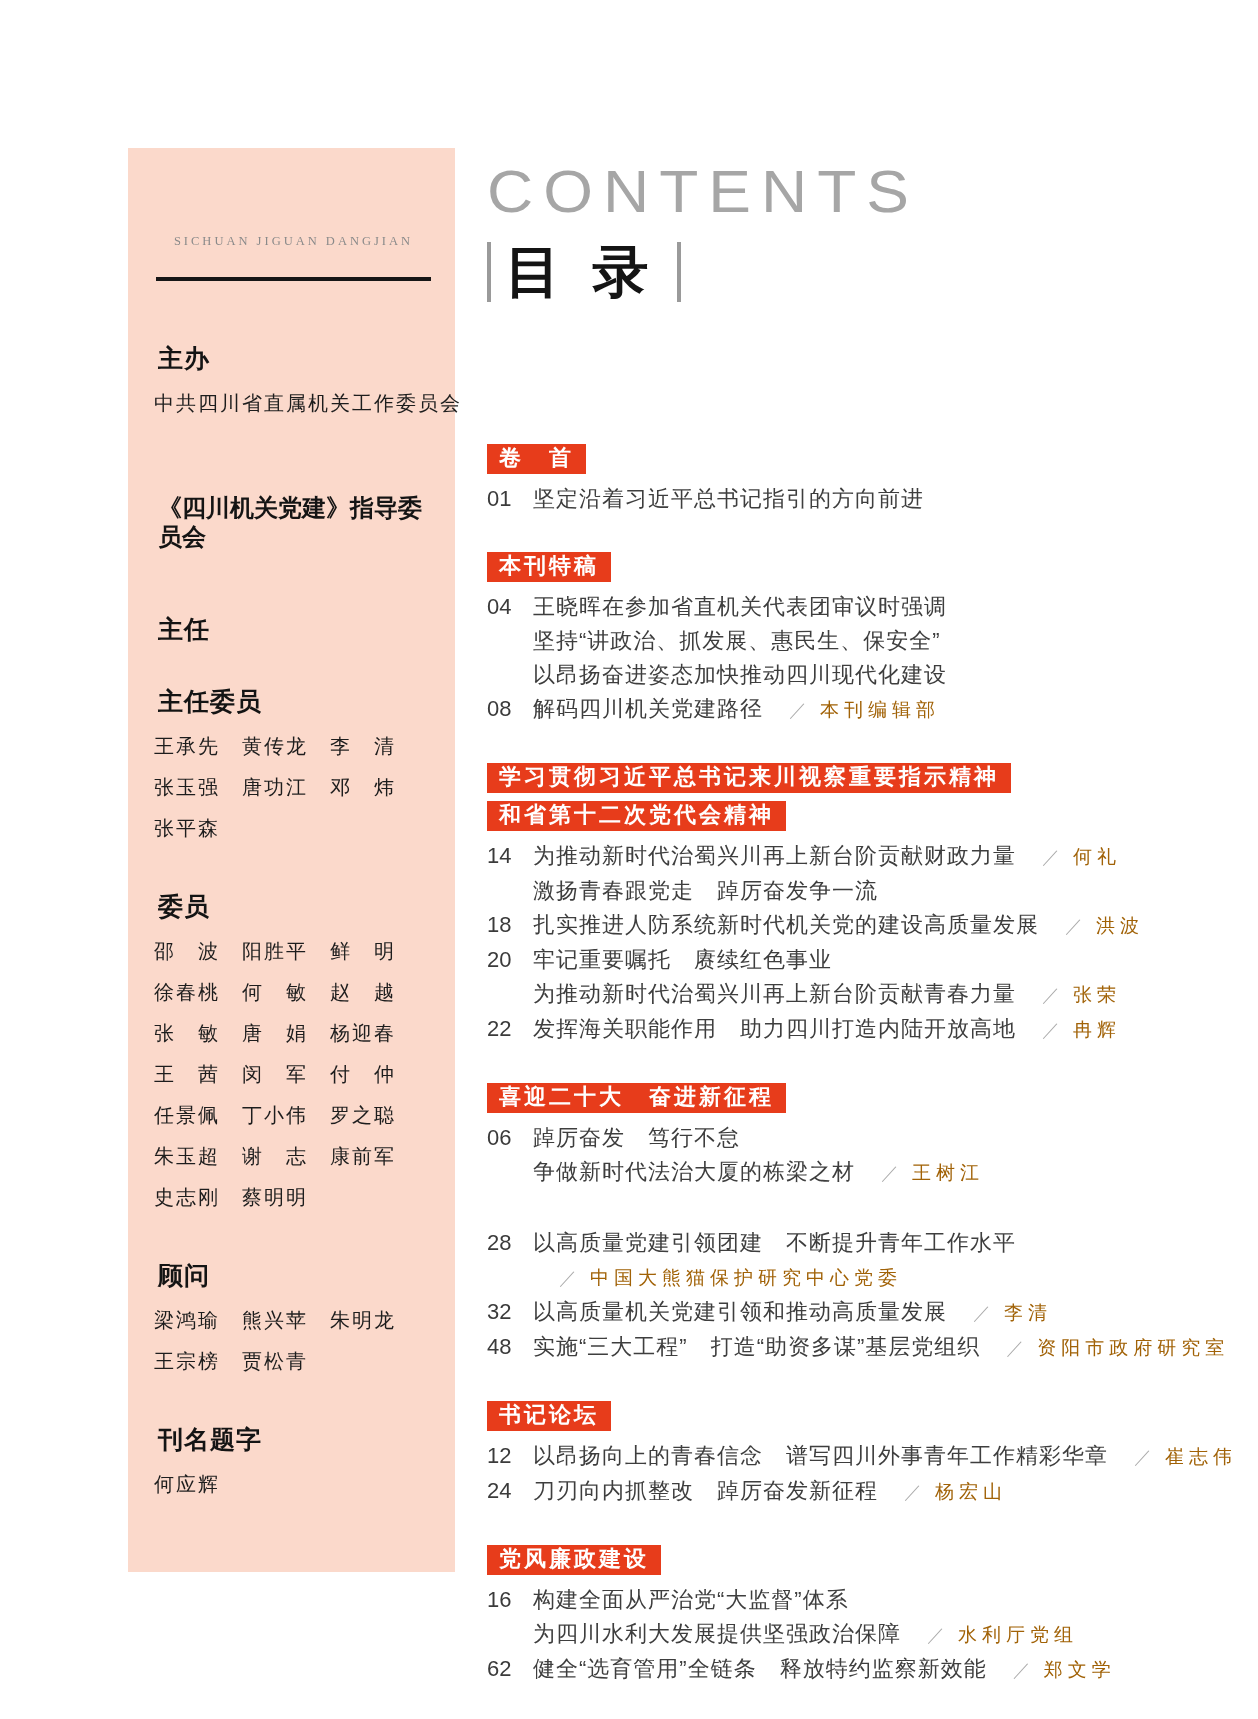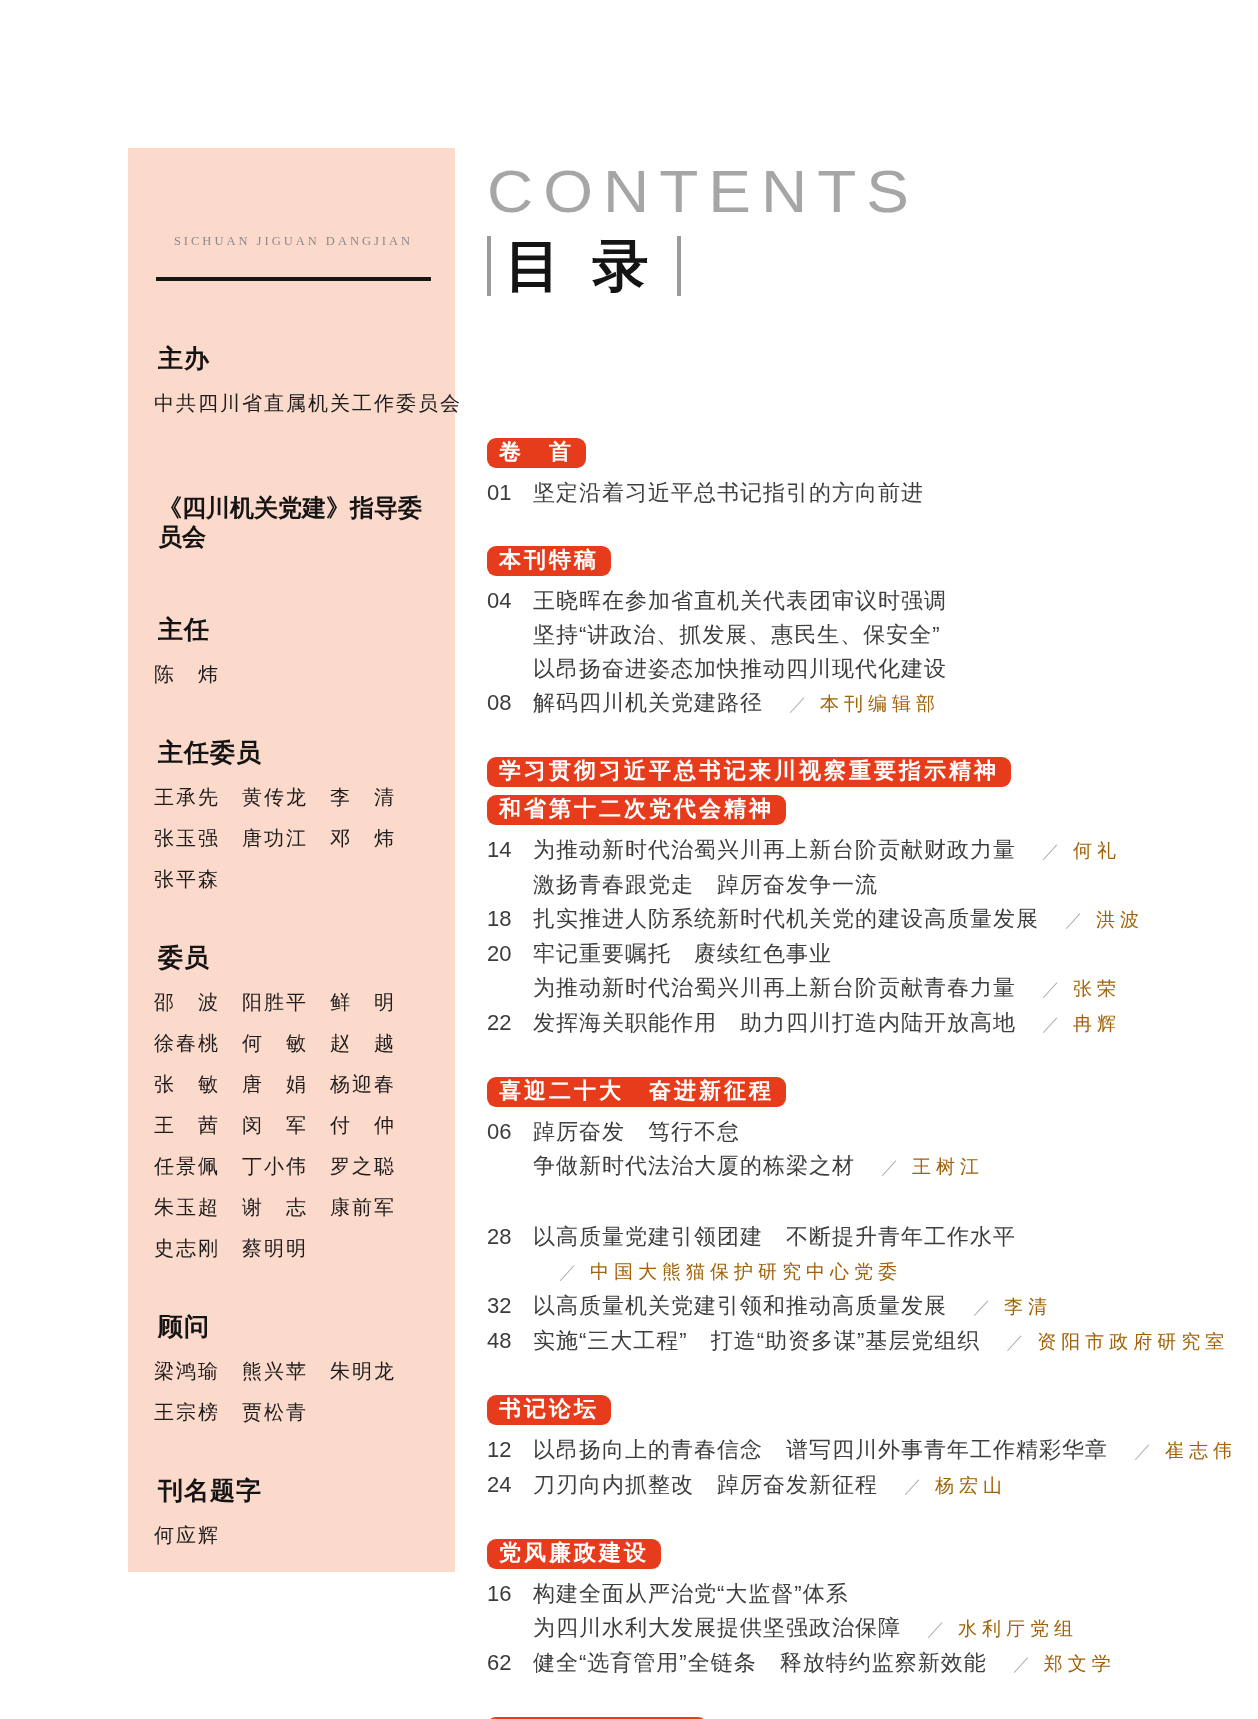--- a/index.html
+++ b/index.html
@@ -34,33 +34,33 @@
   }
   
   #side-sections .side-section:nth-child(2){margin:70px 0 62px 0;}
   #side-sections .side-section:nth-child(2) .side-label{font-size:24px;letter-spacing:0;}
   
   .toc{position:absolute;left:487px;top:162px;width:700px;}
   .contents-en{
     font-size:64px;font-weight:300;color:#a6a6a6;letter-spacing:10px;
     line-height:1.0;transform:scaleY(0.92);transform-origin:left top;white-space:nowrap;
   }
-  .contents-zh-wrap{margin-top:10px;}
+  .contents-zh-wrap{margin-top:16px;}
   .contents-zh{
     display:inline-block;border-left:4px solid #9a9a9a;border-right:4px solid #9a9a9a;
     padding:0 20px 0 14px;font-size:56px;font-weight:bold;color:#141414;
     letter-spacing:8px;line-height:1.08;white-space:nowrap;
   }
   .toc-body{margin-top:142px;}
   .toc-section{margin-bottom:36px;}
   .badge-line{line-height:1;}
   .badge{
     display:inline-block;background:var(--badge-red,#e73c1b);color:#ffffff;
     font-weight:bold;font-size:22px;letter-spacing:3px;
-    padding:3px 12px 5px 12px;margin-bottom:8px;white-space:nowrap;border-radius:9px;
+    padding:3px 12px 5px 12px;margin-bottom:8px;white-space:nowrap;
   }
   .toc-item{display:flex;align-items:flex-start;}
   .toc-item.gap-before{margin-top:36px;}
   .pagenum{flex:none;width:46px;font-size:22px;color:#3b3b3b;line-height:34px;}
   .titlelines{flex:1;min-width:0;}
   .line{
     font-size:22px;color:#3e3e3e;line-height:34px;letter-spacing:1px;white-space:nowrap;
   }
   .byline{margin-left:26px;white-space:nowrap;}
   .slash{color:#a9a9a9;font-size:18px;margin-right:12px;}
@@ -84,21 +84,20 @@
     <h3 class="side-label">主办</h3>
   <div class="side-row">中共四川省直属机关工作委员会</div>
         </section>
 
   <section class="side-section">
     <h3 class="side-label">《四川机关党建》指导委员会</h3>
   </section>
 
   <section class="side-section">
     <h3 class="side-label">主任</h3>
-  <div class="side-row">陈　炜</div>
         </section>
 
   <section class="side-section">
     <h3 class="side-label">主任委员</h3>
   <div class="side-row">王承先　黄传龙　李　清</div>
           <div class="side-row">张玉强　唐功江　邓　炜</div>
           <div class="side-row">张平森</div>
         </section>
 
   <section class="side-section">

